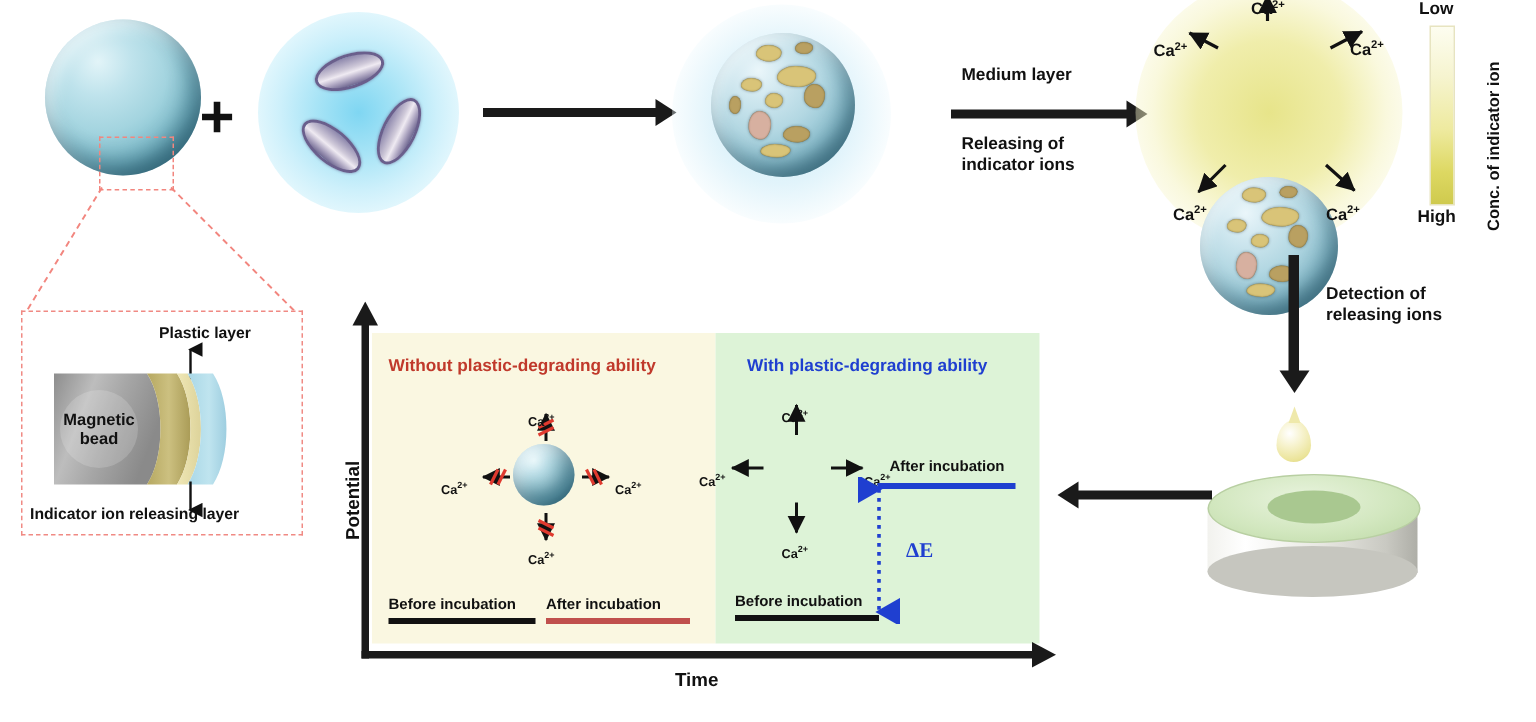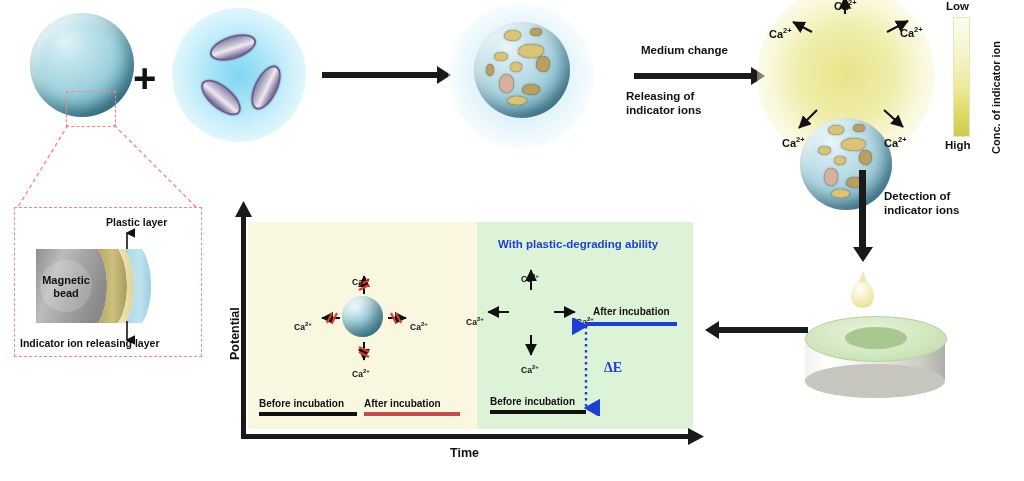--- a/index.html
+++ b/index.html
@@ -104,22 +104,22 @@
     <div class="patch" style="left:20px;top:30px;width:14px;height:9px;"></div>
     <div class="patch" style="left:36px;top:40px;width:12px;height:10px;"></div>
     <div class="patch dk" style="left:62px;top:34px;width:14px;height:16px;"></div>
     <div class="patch pk" style="left:25px;top:52px;width:15px;height:19px;"></div>
     <div class="patch dk" style="left:48px;top:62px;width:18px;height:11px;"></div>
     <div class="patch" style="left:33px;top:74px;width:20px;height:9px;"></div>
     <div class="patch dk" style="left:12px;top:42px;width:8px;height:12px;"></div>
   </div>
 
   <div class="abs arrowR" style="left:634px;top:73px;width:118px;"></div>
-  <div class="abs lbl" style="left:641px;top:44px;font-size:11.5px;">Medium change</div>
-  <div class="abs lbl" style="left:626px;top:90px;font-size:11.5px;">Releasing of
+  <div class="abs lbl" style="left:641px;top:44px;font-size:11.5px;">Medium layer</div>
+  <div class="abs lbl" style="left:641px;top:90px;font-size:11.5px;">Releasing of
 indicator ions</div>
 
   <div class="abs halo" style="left:757px;top:-14px;width:178px;height:178px;
               background:radial-gradient(circle at 50% 50%, rgba(229,226,128,.92) 0%, rgba(236,233,150,.8) 38%, rgba(245,243,193,.55) 62%, rgba(252,251,231,.25) 82%, rgba(255,255,255,0) 100%);"></div>
   <div class="abs bead-deg" style="left:800px;top:22px;width:92px;height:92px;">
     <div class="patch" style="left:28px;top:7px;width:16px;height:10px;"></div>
     <div class="patch dk" style="left:53px;top:6px;width:12px;height:8px;"></div>
     <div class="patch" style="left:41px;top:20px;width:25px;height:13px;"></div>
     <div class="patch" style="left:18px;top:28px;width:13px;height:9px;"></div>
     <div class="patch" style="left:34px;top:38px;width:12px;height:9px;"></div>
@@ -212,21 +212,21 @@
         <marker id="tipd" markerWidth="7" markerHeight="7" refX="3" refY="5" orient="auto">
       <path d="M0,0 L3,6 L6,0 z" fill="#111"></path>
         </marker>
       </defs>
     <line x1="9" y1="1" x2="9" y2="20" stroke="#111" stroke-width="1.6" marker-end="url(#tipd)"></line>
   </svg>
   <div class="abs lbl" style="left:20px;top:337px;font-size:10.5px;">Indicator ion releasing layer</div>
 
   <div class="abs arrowD" style="left:859px;top:170px;width:7px;height:78px;"></div>
   <div class="abs lbl" style="left:884px;top:190px;font-size:11.5px;">Detection of
-indicator ions</div>
+releasing ions</div>
 
   <div class="abs droplet" style="left:851px;top:280px;width:23px;height:28px;"></div>
 
   <div class="abs ise-body" style="left:805px;top:338px;width:140px;height:44px;"></div>
   <div class="abs ise-bot" style="left:805px;top:364px;width:140px;height:34px;"></div>
   <div class="abs ise-top" style="left:805px;top:316px;width:140px;height:44px;"></div>
   <div class="abs ise-inner" style="left:845px;top:327px;width:62px;height:22px;"></div>
 
   <div class="abs arrowL" style="left:718px;top:327px;width:90px;"></div>
 
@@ -238,20 +238,21 @@
     <path d="M9.5,0 L18,16 L1,16 z" fill="#1a1a1a"></path>
   </svg>
   <div class="abs axis" style="left:241px;top:434px;width:449px;height:5px;"></div>
   <svg class="abs" style="left:686px;top:428px;width:18px;height:18px;" viewBox="0 0 18 18">
     <path d="M18,8.5 L2,17 L2,0 z" fill="#1a1a1a"></path>
   </svg>
 
   <div class="abs lbl rot" style="left:228px;top:360px;font-size:12.5px;">Potential</div>
   <div class="abs lbl" style="left:450px;top:446px;font-size:12.5px;">Time</div>
 
+  <div class="abs lbl titleL" style="left:259px;top:238px;font-size:11.5px;">Without plastic-degrading ability</div>
 
   <div class="abs bead-plain" style="left:342px;top:296px;width:41px;height:41px;"></div>
   <svg class="abs" style="left:296px;top:254px;width:136px;height:128px;" viewBox="0 0 136 128">
     <defs>
         <marker id="tipS" markerWidth="7" markerHeight="7" refX="5.6" refY="3" orient="auto">
       <path d="M0,0 L6,3 L0,6 z" fill="#111"></path>
         </marker>
       </defs>
     <line x1="68" y1="40" x2="68" y2="22" stroke="#111" stroke-width="2" marker-end="url(#tipS)"></line>
     <line x1="68" y1="88" x2="68" y2="106" stroke="#111" stroke-width="2" marker-end="url(#tipS)"></line>

